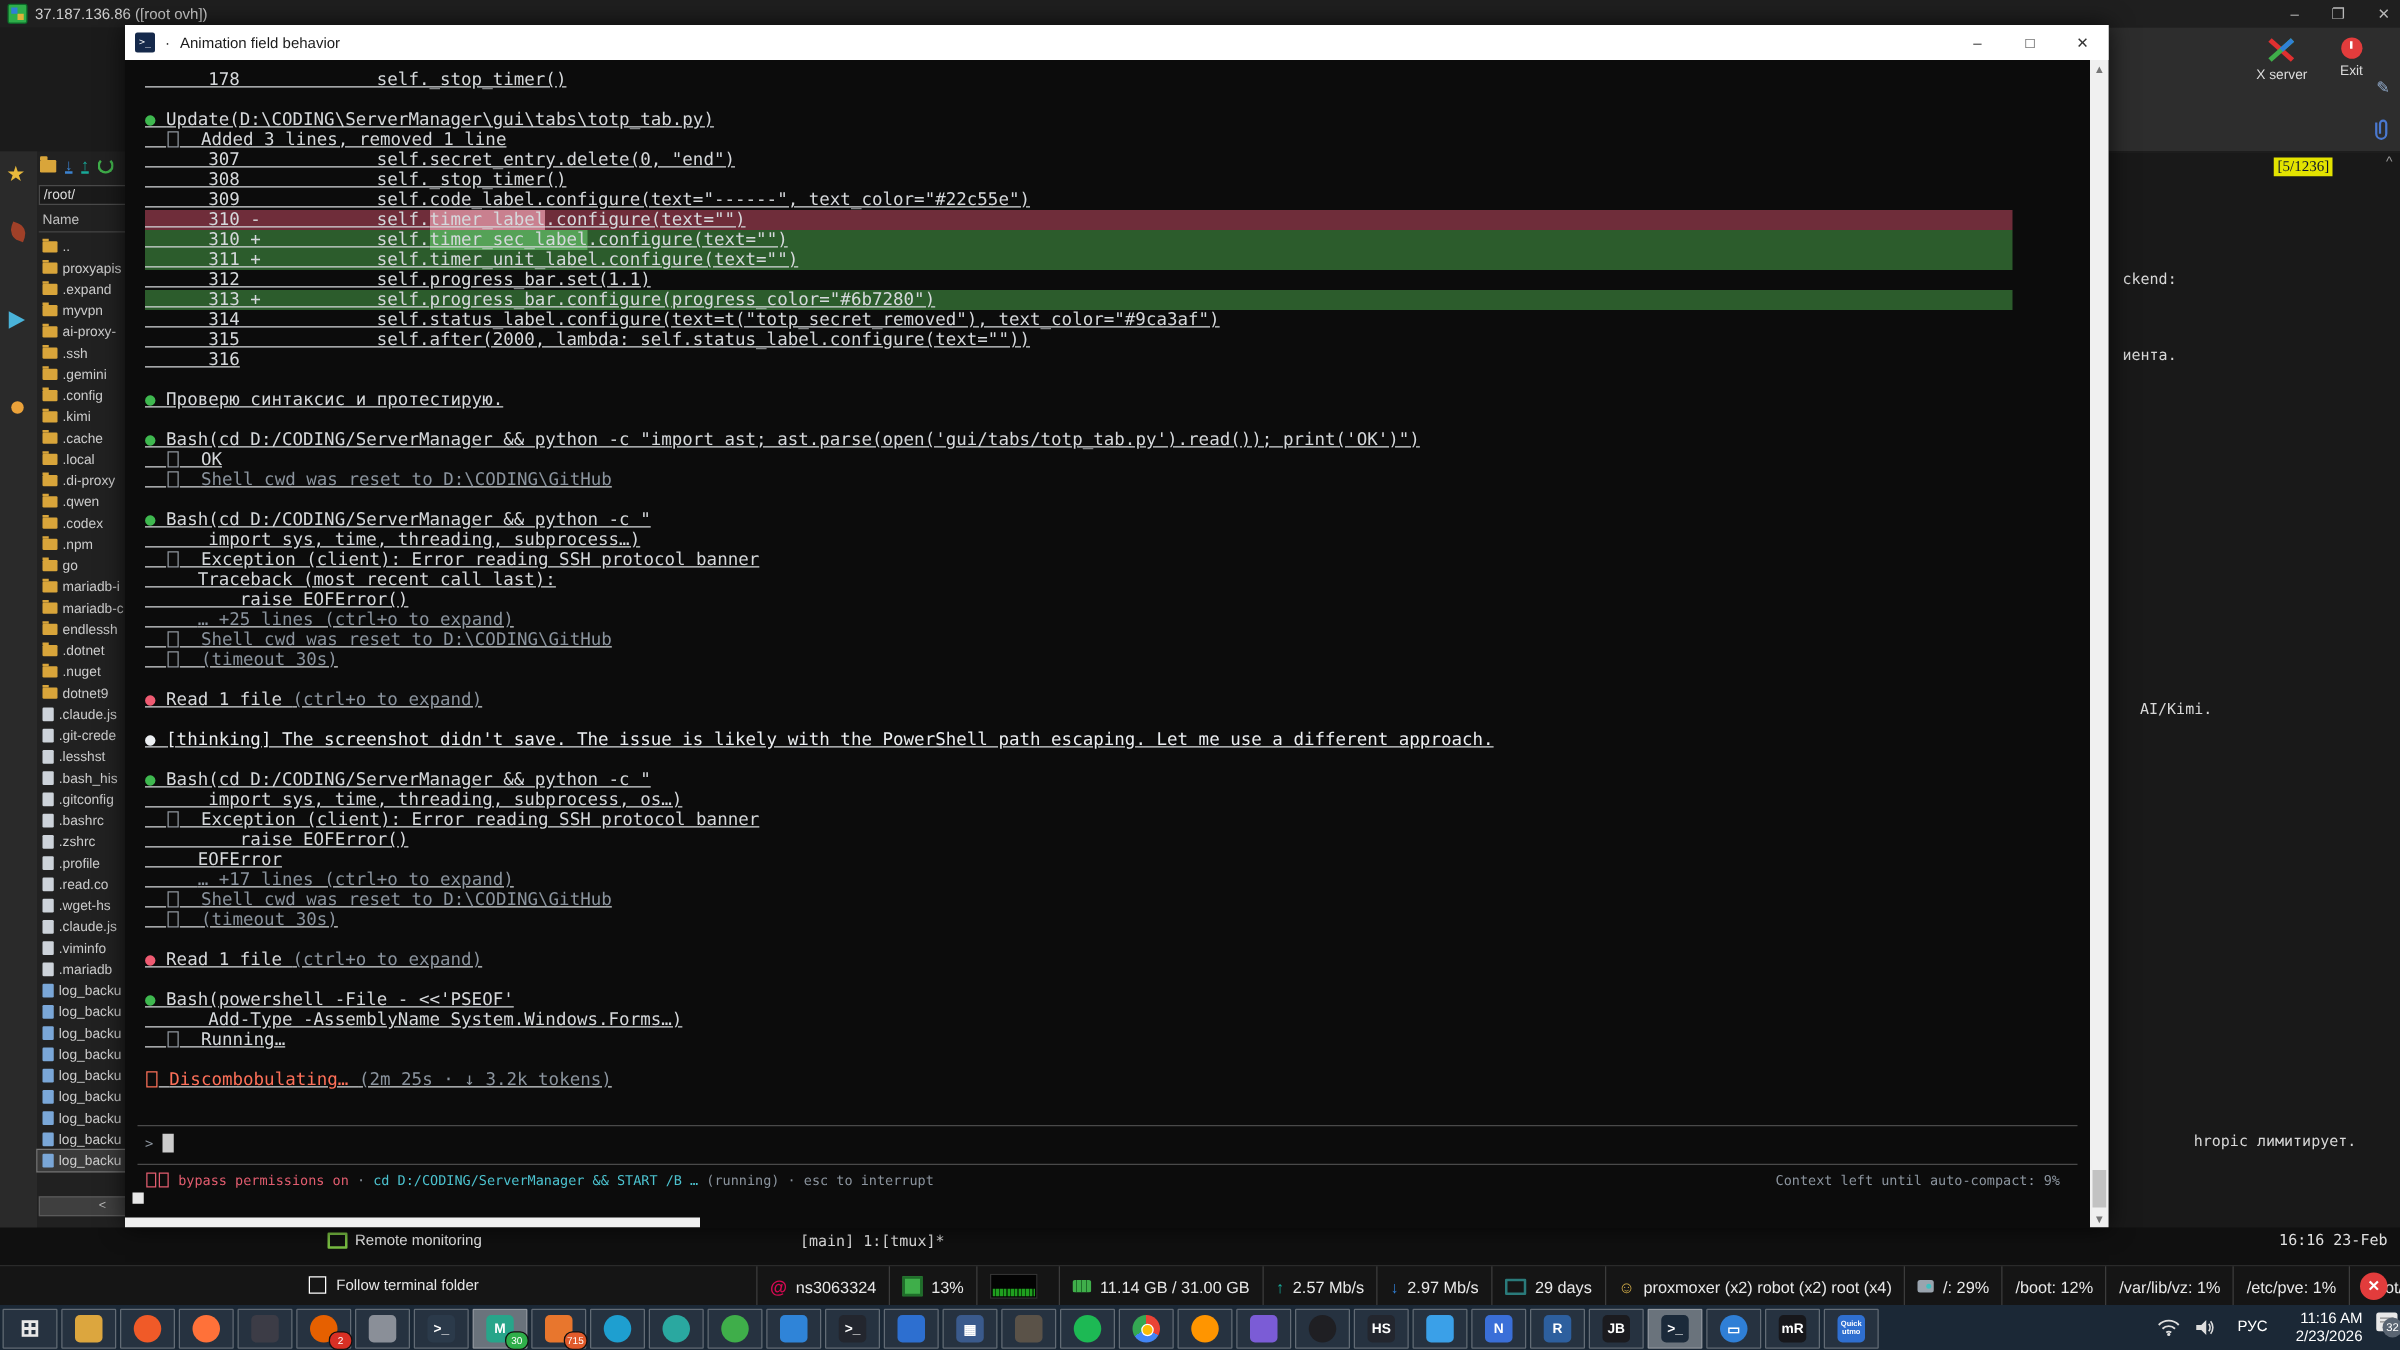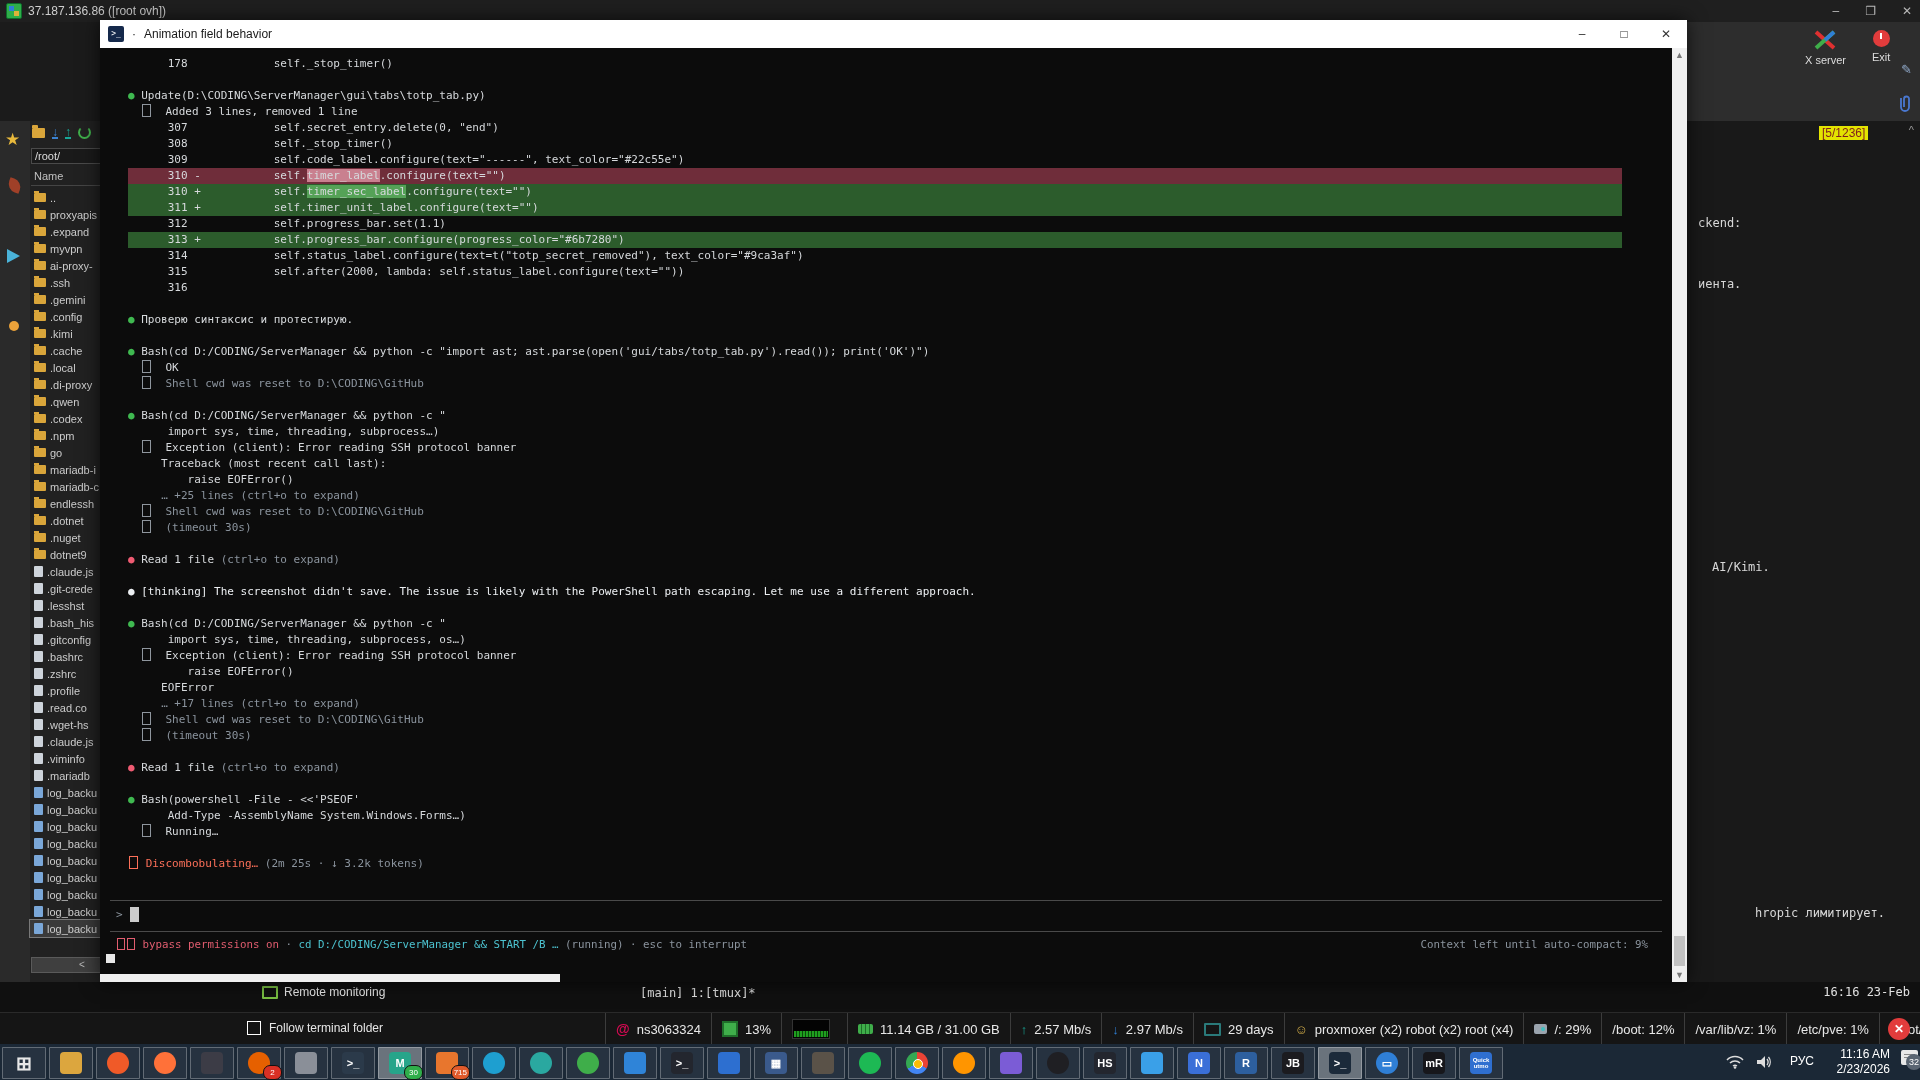--- a/index.html
+++ b/index.html
@@ -49,21 +49,21 @@
 
   
   .right-strip{position:absolute;left:1687px;top:22px;width:233px;height:990px;background:#191919;}
   .rs-ribbon{position:absolute;left:0;top:0;width:233px;height:99px;background:#2d2d2d;border-bottom:1px solid #191919;}
   .rb-btn{position:absolute;top:8px;display:flex;flex-direction:column;align-items:center;gap:4px;color:#ddd;font-size:11px;}
   .exit-circ{width:17px;height:17px;border-radius:50%;background:#e23c3c;position:relative;}
   .exit-circ::after{content:"";position:absolute;left:7px;top:3px;width:2px;height:6px;background:#fff;}
   .pencil{position:absolute;right:8px;top:40px;color:#8fa8c8;font-size:13px;}
   .clip{position:absolute;right:6px;top:72px;}
   .frag{position:absolute;font-family:"DejaVu Sans Mono",monospace;font-size:12px;color:#d8d8d8;white-space:pre;}
-  .search-badge{position:absolute;left:132px;top:104px;background:#e3e300;color:#7f1d1d;font-family:Liberation Sans, sans-serif;font-size:12px;padding:0 3px;}
+  .search-badge{position:absolute;left:132px;top:104px;background:#e3e300;color:#0f172a;font-family:Liberation Serif, serif;font-size:12px;padding:0 3px;}
   .rs-scrollup{position:absolute;right:6px;top:102px;color:#9a9a9a;font-size:11px;}
 
   
   .bottom-band{position:absolute;left:0;top:982px;width:1920px;height:30px;background:#101010;}
   .remote-mon{position:absolute;left:262px;top:3px;display:flex;gap:6px;align-items:center;color:#e8e8e8;font-size:12px;}
   .rm-icon{width:12px;height:9px;border:2px solid #7ac043;border-radius:1px;}
   .tmux-status{position:absolute;left:640px;top:4px;font-family:"DejaVu Sans Mono",monospace;font-size:12px;color:#e0e0e0;}
   .time-frag{position:absolute;right:10px;top:3px;font-family:"DejaVu Sans Mono",monospace;font-size:12px;color:#e0e0e0;}
 
   
@@ -88,21 +88,21 @@
 
   
   .overlay{position:absolute;left:100px;top:20px;width:1587px;height:962px;background:#0c0c0c;box-shadow:0 0 18px rgba(0,0,0,.7);}
   .ov-titlebar{position:absolute;left:0;top:0;width:100%;height:28px;background:#ffffff;display:flex;align-items:center;}
   .ps-icon{width:16px;height:16px;margin:0 8px;background:#15294b;border-radius:2px;color:#fff;font-size:8px;font-family:"DejaVu Sans Mono",monospace;text-align:center;line-height:16px;}
   .ov-dot{color:#222;margin-right:8px;font-size:12px;}
   .ov-title{color:#1a1a1a;font-size:12px;}
   .ov-controls{position:absolute;right:0;top:0;height:28px;display:flex;}
   .ov-controls span{width:42px;text-align:center;line-height:28px;color:#333;font-size:12px;}
   .ov-body{position:absolute;left:0;top:28px;right:0;bottom:0;background:#0c0c0c;overflow:hidden;}
-  .term{position:absolute;left:12px;top:0;right:15px;padding:8px 0 0 16px;font-family:"DejaVu Sans Mono",monospace;font-size:11px;line-height:16px;color:#d6d9dc;}
+  .term{position:absolute;left:0;top:0;right:15px;padding:8px 0 0 16px;font-family:"DejaVu Sans Mono",monospace;font-size:14px;line-height:16px;color:#d6d9dc;text-decoration:underline;}
   .tline{height:16px;white-space:pre;}
   .tline.del{background:#6f2d3a;width:1494px;}
   .tline.add{background:#2c5c2c;width:1494px;}
   .g{color:#3fb950;} .r{color:#ef5b72;} .w{color:#eceff2;} .d{color:#8b949e;}
   .o{color:#fd7059;} .cyan{color:#4cc2cf;} .red{color:#e25d6f;}
   .hd{background:#c9808f;} .ha{background:#55a257;}
   .mb,.mbo,.mbr{display:inline-block;width:7px;height:11px;border:1px solid #8f969e;margin:0 1px;vertical-align:-2px;}
   .mbo{border-color:#fd7059;} .mbr{border-color:#e25d6f;width:6px;height:10px;}
   .sep{border-top:1px solid #4a4a4a;margin:4px 10px 0 10px;}
   .prompt{height:26px;display:flex;align-items:center;gap:7px;padding-left:16px;font-family:"DejaVu Sans Mono",monospace;font-size:11px;color:#8b949e;}

